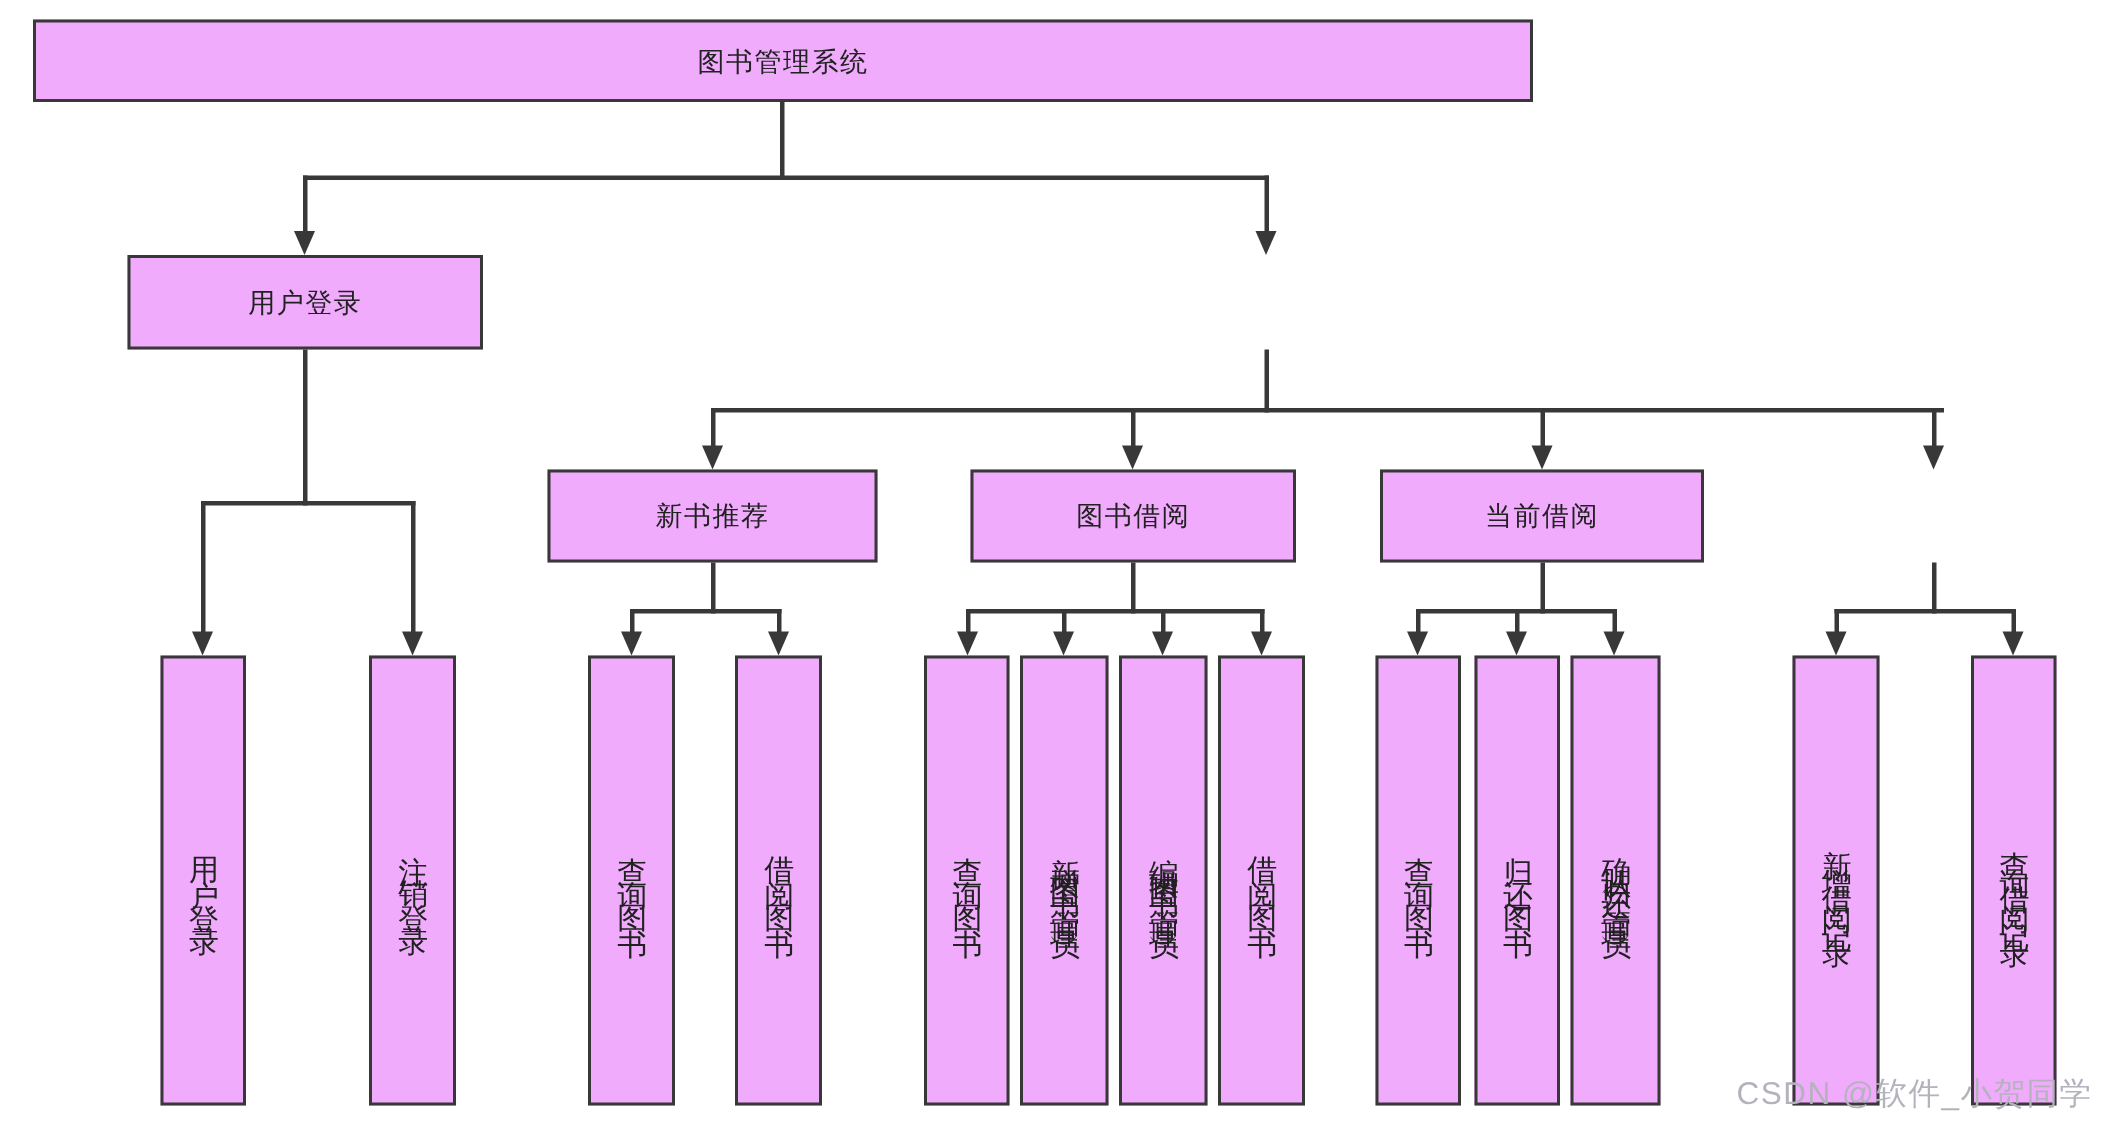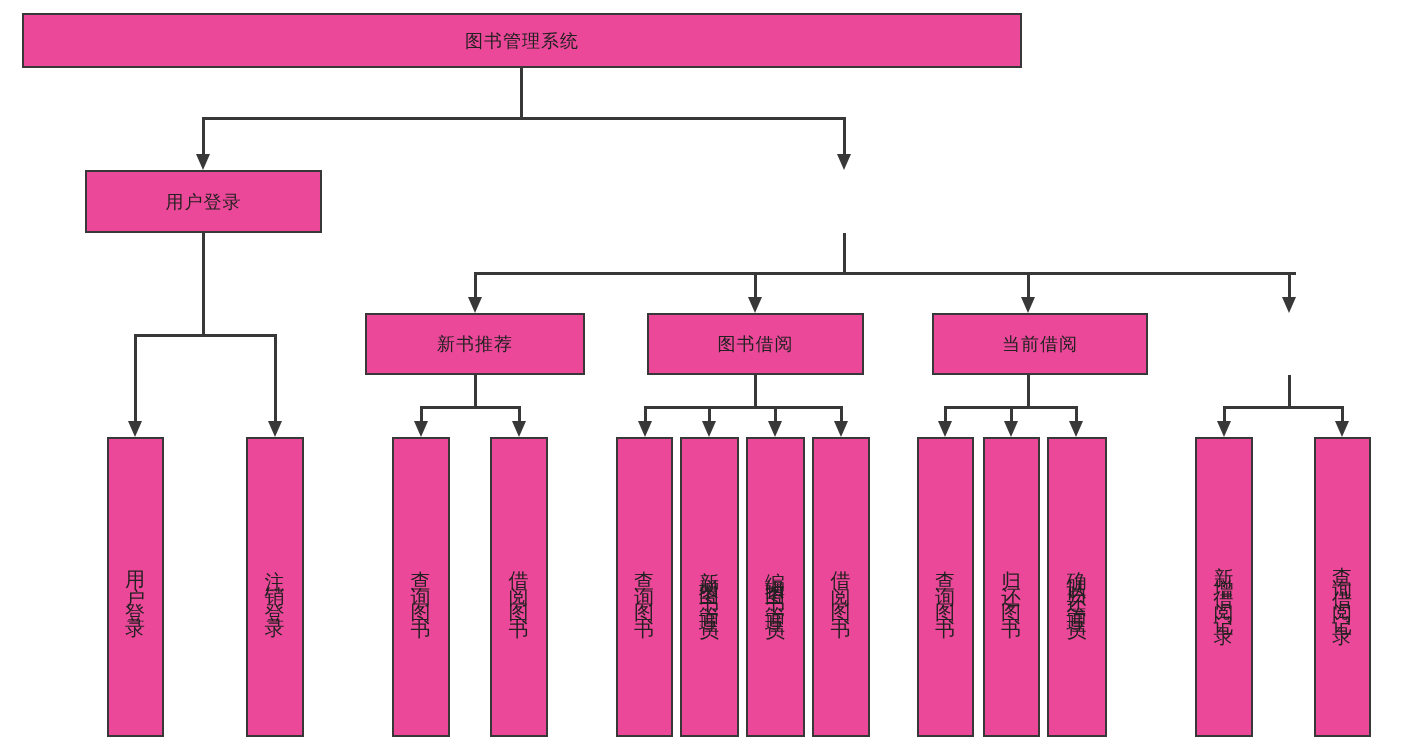--- a/index.html
+++ b/index.html
@@ -7,21 +7,21 @@
   .canvas {
     position: relative;
     width: 1405px;
     height: 747px;
     background: #ffffff;
     font-family: "Liberation Sans", "DejaVu Sans", sans-serif;
     overflow: hidden;
   }
   .box {
     position: absolute;
-    background: #ec4899;
+    background: #f0abfc;
     border: 2px solid #383838;
     display: flex;
     align-items: center;
     justify-content: center;
     color: #212121;
   }
   .hbox { font-size: 18px; letter-spacing: 1px; }
   .leaf { font-size: 20px; }
   .vtext {
     writing-mode: vertical-rl;
@@ -63,21 +63,21 @@
   <div class="box hbox" style="left:85px; top:170px; width:237px; height:63px;">
     <span>用户登录</span>
   </div>
 
   <div class="box hbox" style="left:365px; top:313px; width:220px; height:62px;">
     <span>新书推荐</span>
   </div>
   <div class="box hbox" style="left:647px; top:313px; width:217px; height:62px;">
     <span>图书借阅</span>
   </div>
-  <div class="box hbox" style="left:920px; top:313px; width:216px; height:62px;margin-left:12px;">
+  <div class="box hbox" style="left:920px; top:313px; width:216px; height:62px;">
     <span>当前借阅</span>
   </div>
 
   <div class="box leaf" style="left:107px; top:437px; width:57px; height:300px;">
     <span class="vtext sp-wide">用户登录</span>
   </div>
   <div class="box leaf" style="left:246px; top:437px; width:58px; height:300px;">
     <span class="vtext sp-wide">注销登录</span>
   </div>
 
@@ -170,14 +170,15 @@
   <div class="vl" style="left:1075px; top:406px; height:17px;"></div>
   <div class="arr" style="left:1069px; top:421px;"></div>
 
   <div class="vl" style="left:1288px; top:375px; height:34px;"></div>
   <div class="hl" style="left:1223px; top:406px; width:120px;"></div>
   <div class="vl" style="left:1223px; top:406px; height:17px;"></div>
   <div class="arr" style="left:1217px; top:421px;"></div>
   <div class="vl" style="left:1341px; top:406px; height:17px;"></div>
   <div class="arr" style="left:1335px; top:421px;"></div>
 
+  <div class="watermark">CSDN @软件_小贺同学</div>
 
 </div>
 
 </body></html>

